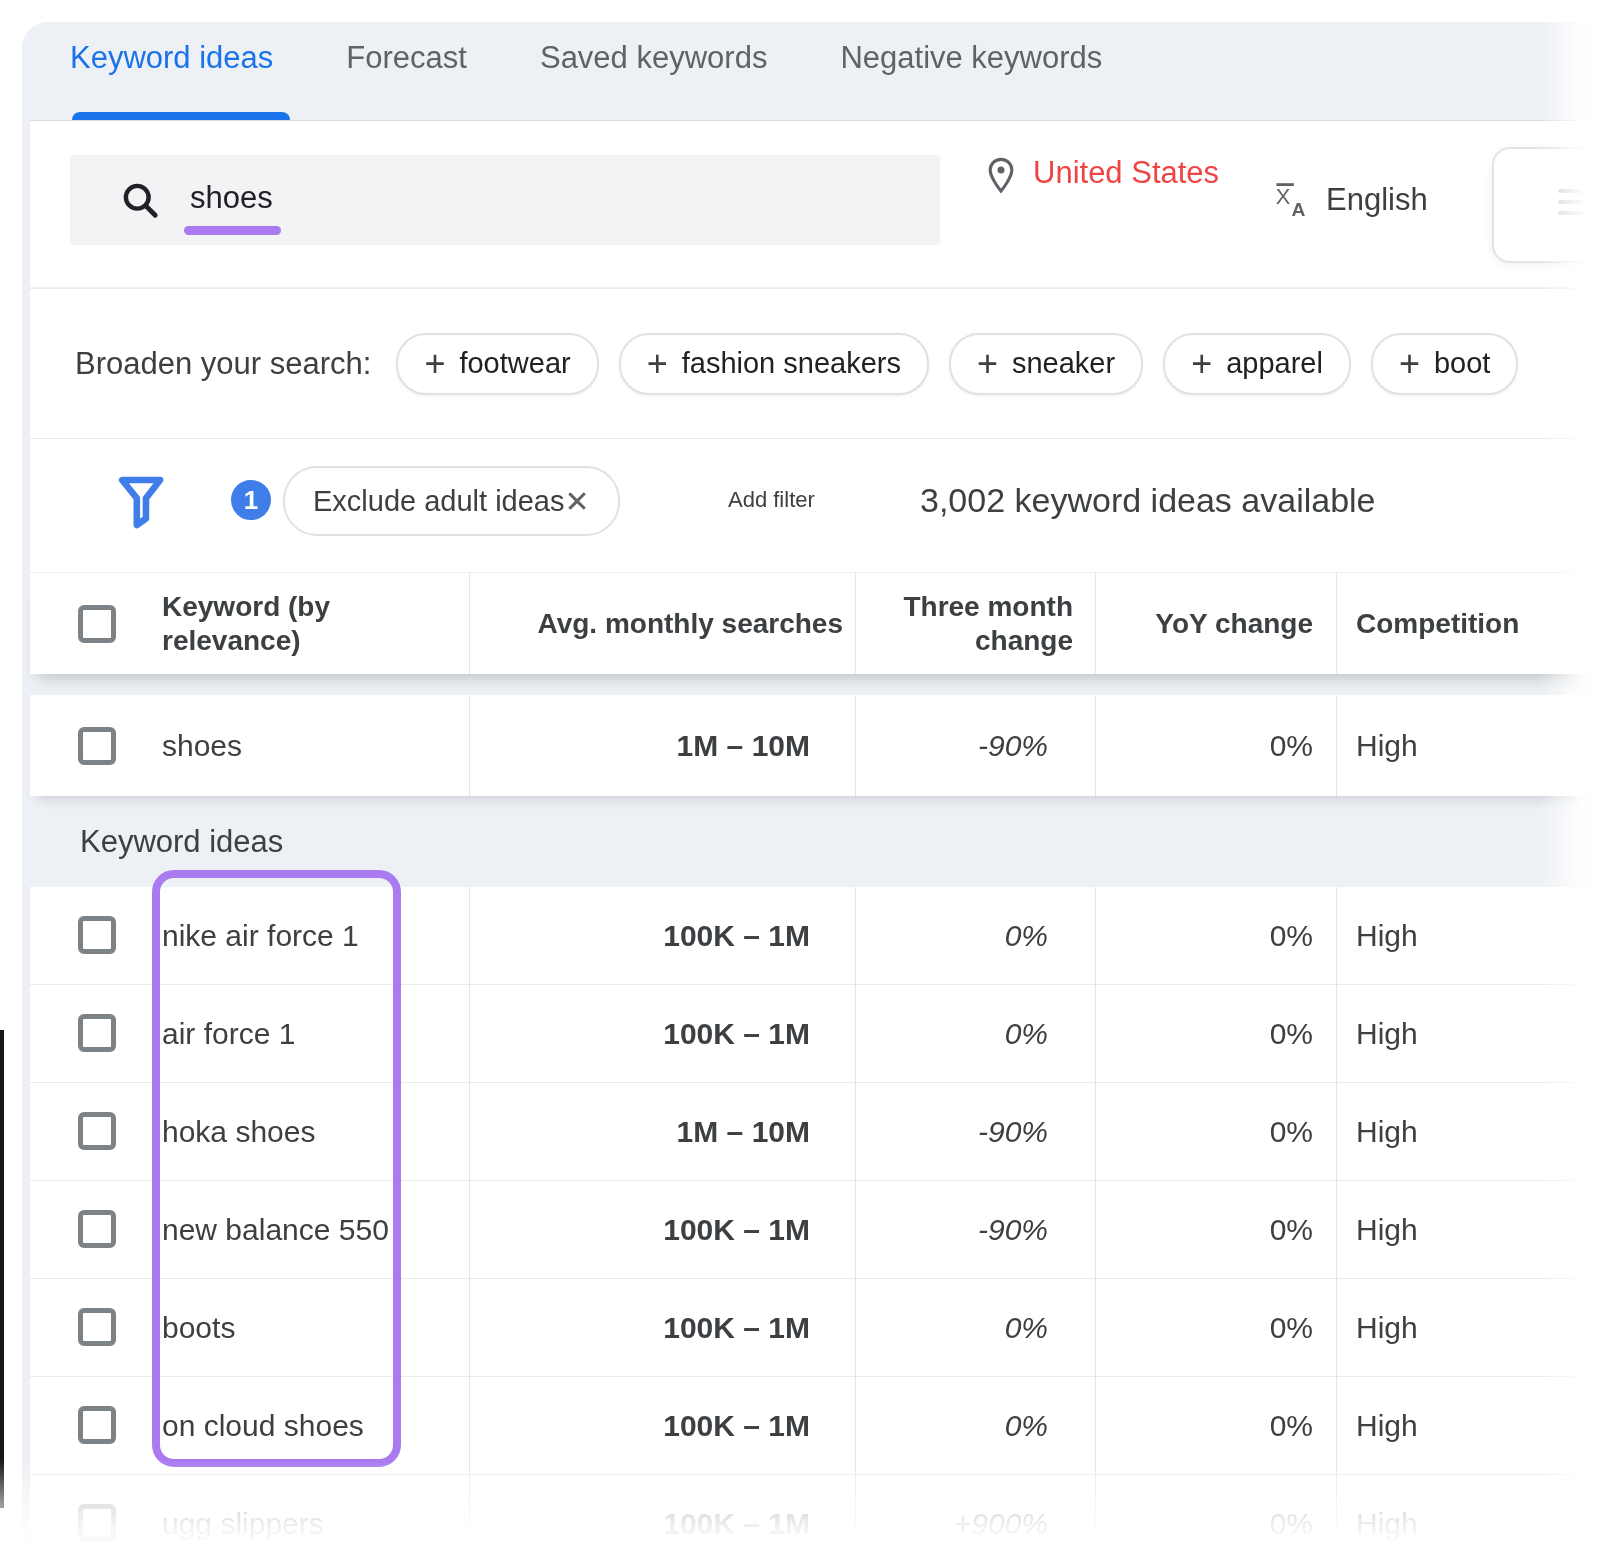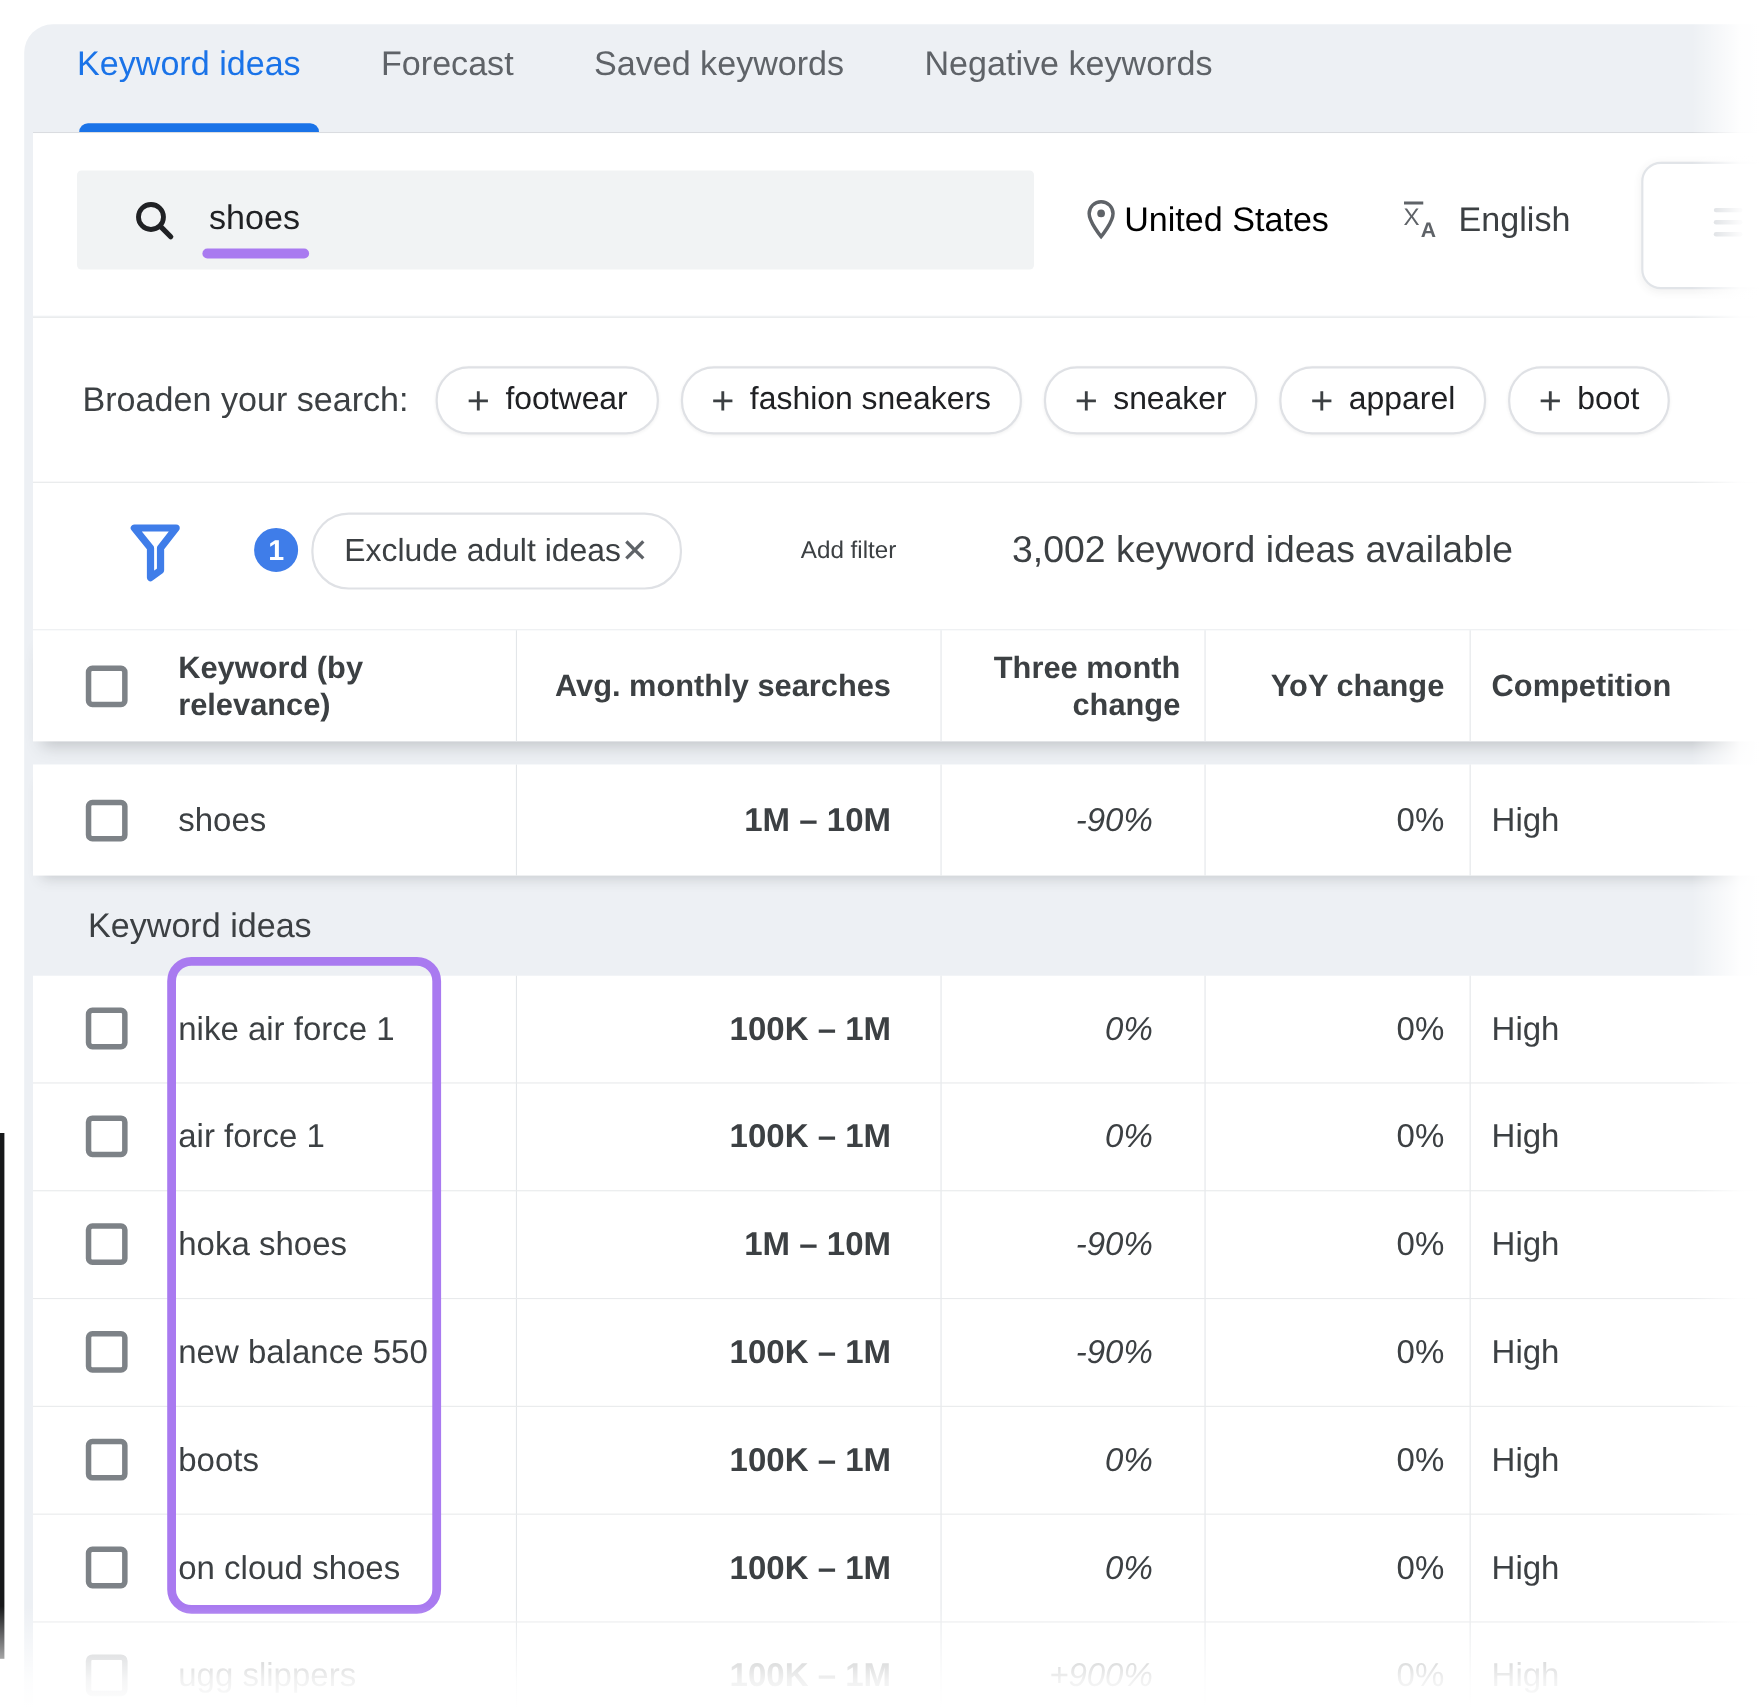--- a/index.html
+++ b/index.html
@@ -17,21 +17,21 @@
   .tab-underline{position:absolute;left:72px;top:112px;width:218px;height:9px;
                  background:#1a73e8;border-radius:8px 8px 0 0;}
   .tabs-divider{position:absolute;left:30px;top:120px;width:1570px;height:1px;background:#dadce0;}
 
   
   .search-section{left:30px;top:121px;width:1570px;height:166px;}
   .search-box{position:absolute;left:40px;top:34px;width:870px;height:90px;background:#f1f3f4;border-radius:4px;}
   .search-icon{position:absolute;left:48px;top:23px;width:44px;height:44px;}
   .search-query{position:absolute;left:120px;top:0;height:90px;line-height:86px;font-size:31px;color:#202124;}
   .query-underline{position:absolute;left:114px;top:71px;width:97px;height:9px;background:#a97af0;border-radius:5px;}
-  .loc-group{position:absolute;left:950px;top:34px;height:90px;display:flex;align-items:center;gap:0;font-size:31px;color:#000000;}
+  .loc-group{position:absolute;left:950px;top:34px;height:90px;display:flex;align-items:flex-start;gap:11px;font-size:31px;color:#ef4444;}
   .lang-group{position:absolute;left:1242px;top:34px;height:90px;display:flex;align-items:center;gap:12px;font-size:31px;color:#3c4043;}
   .partial-btn{position:absolute;left:1462px;top:26px;width:146px;height:112px;background:#fff;
                border:2px solid #e1e4e8;border-radius:18px;box-shadow:0 2px 8px rgba(60,64,67,.08);}
   .partial-btn .lines{position:absolute;left:64px;top:40px;width:26px;}
   .partial-btn .lines i{display:block;height:4px;background:#ccd0d5;margin-bottom:7px;border-radius:2px;}
 
   
   .broaden-section{left:30px;top:288px;width:1570px;height:149px;border-top:1px solid #e8eaec;}
   .broaden-inner{position:absolute;left:45px;top:0;height:149px;display:flex;align-items:center;}
   .broaden-label{font-size:31px;color:#3c4043;margin-right:25px;white-space:nowrap;}
@@ -59,21 +59,21 @@
 
   .cb{display:block;width:38px;height:38px;border:5px solid #7d8287;border-radius:6px;
       box-sizing:border-box;background:#fff;cursor:pointer;}
 
   .header-block{left:30px;top:572px;width:1570px;height:101px;background:#fff;
                 border-top:1px solid #eceef0;box-shadow:0 12px 14px -8px rgba(60,64,67,.25);}
   .header-block .cb{position:absolute;left:48px;top:32px;}
   .hcell{position:absolute;top:0;height:101px;display:flex;align-items:center;
          font-weight:bold;font-size:28px;color:#3c4043;line-height:34px;}
   .h-kw{left:132px;width:210px;}
-  .h-avg{left:439px;width:341px;justify-content:flex-end;text-align:right;}
+  .h-avg{left:439px;width:341px;justify-content:flex-end;text-align:right;padding-left:33px;}
   .h-tmc{left:855px;width:188px;justify-content:flex-end;text-align:right;}
   .h-yoy{left:1065px;width:218px;justify-content:flex-end;text-align:right;}
   .h-comp{left:1326px;width:220px;}
 
   .seed-block{left:30px;top:695px;width:1570px;height:101px;background:#fff;
               box-shadow:0 10px 12px -8px rgba(60,64,67,.22);}
   .seed-block .cb{position:absolute;left:48px;top:32px;}
 
   .section-label{position:absolute;left:80px;top:796px;height:91px;line-height:91px;font-size:31px;color:#3c4043;}
 

